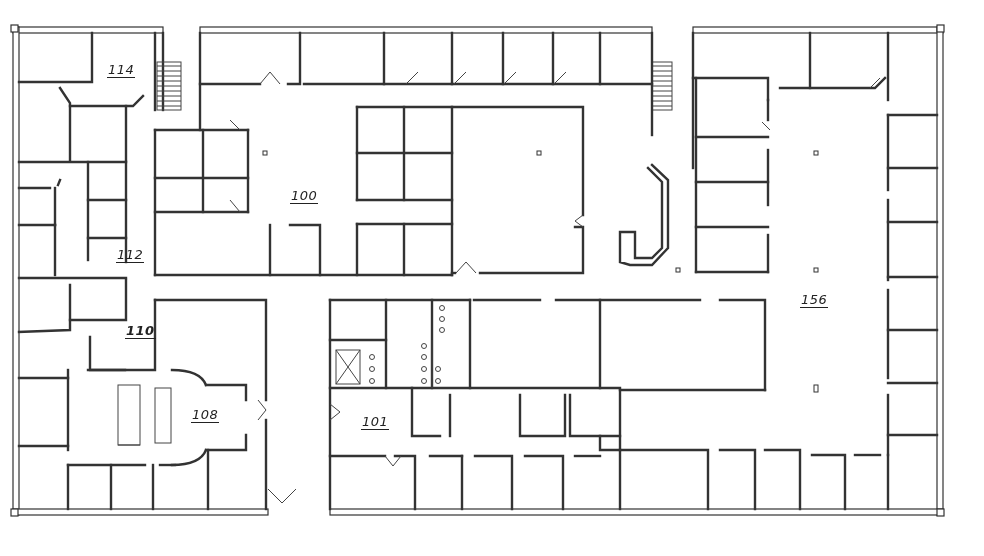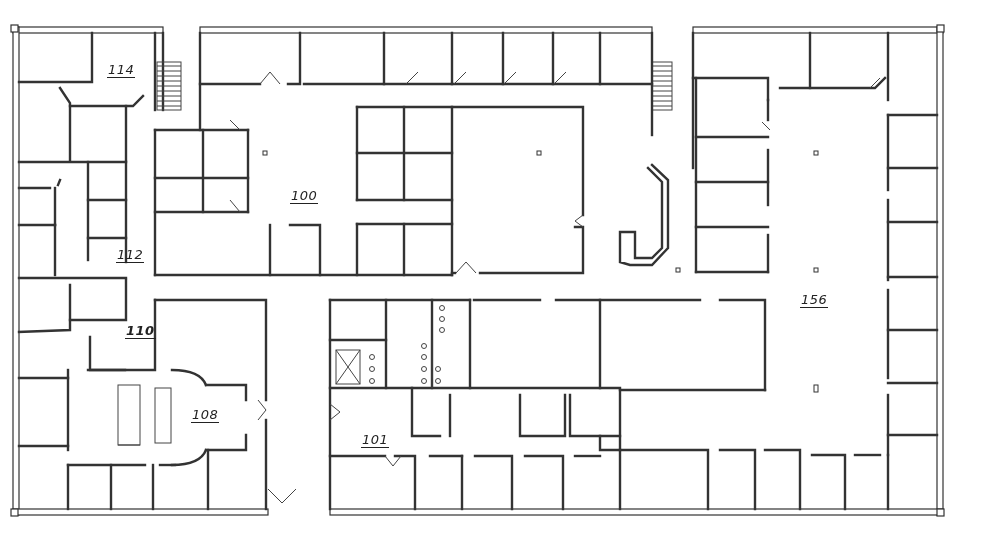--- a/index.html
+++ b/index.html
@@ -256,14 +256,14 @@
     <rect class="col" x="814" y="268" width="4" height="4"></rect>
     <rect class="col" x="814" y="385" width="4" height="7"></rect>
   </g>
 </svg>
 
 <div class="label" style="left:107px;top:63px;">114</div>
 <div class="label" style="left:290px;top:157px;margin-top:32px;">100</div>
 <div class="label" style="left:76px;top:248px;margin-left:40px;">112</div>
 <div class="label" style="left:125px;top:324px;font-weight:bold;">110</div>
 <div class="label" style="left:191px;top:408px;text-align:center;">108</div>
-<div class="label" style="left:361px;top:415px;margin-top:18px;">101</div>
+<div class="label" style="left:361px;top:415px;">101</div>
 <div class="label" style="left:800px;top:293px;">156</div>
 
 </body></html>

